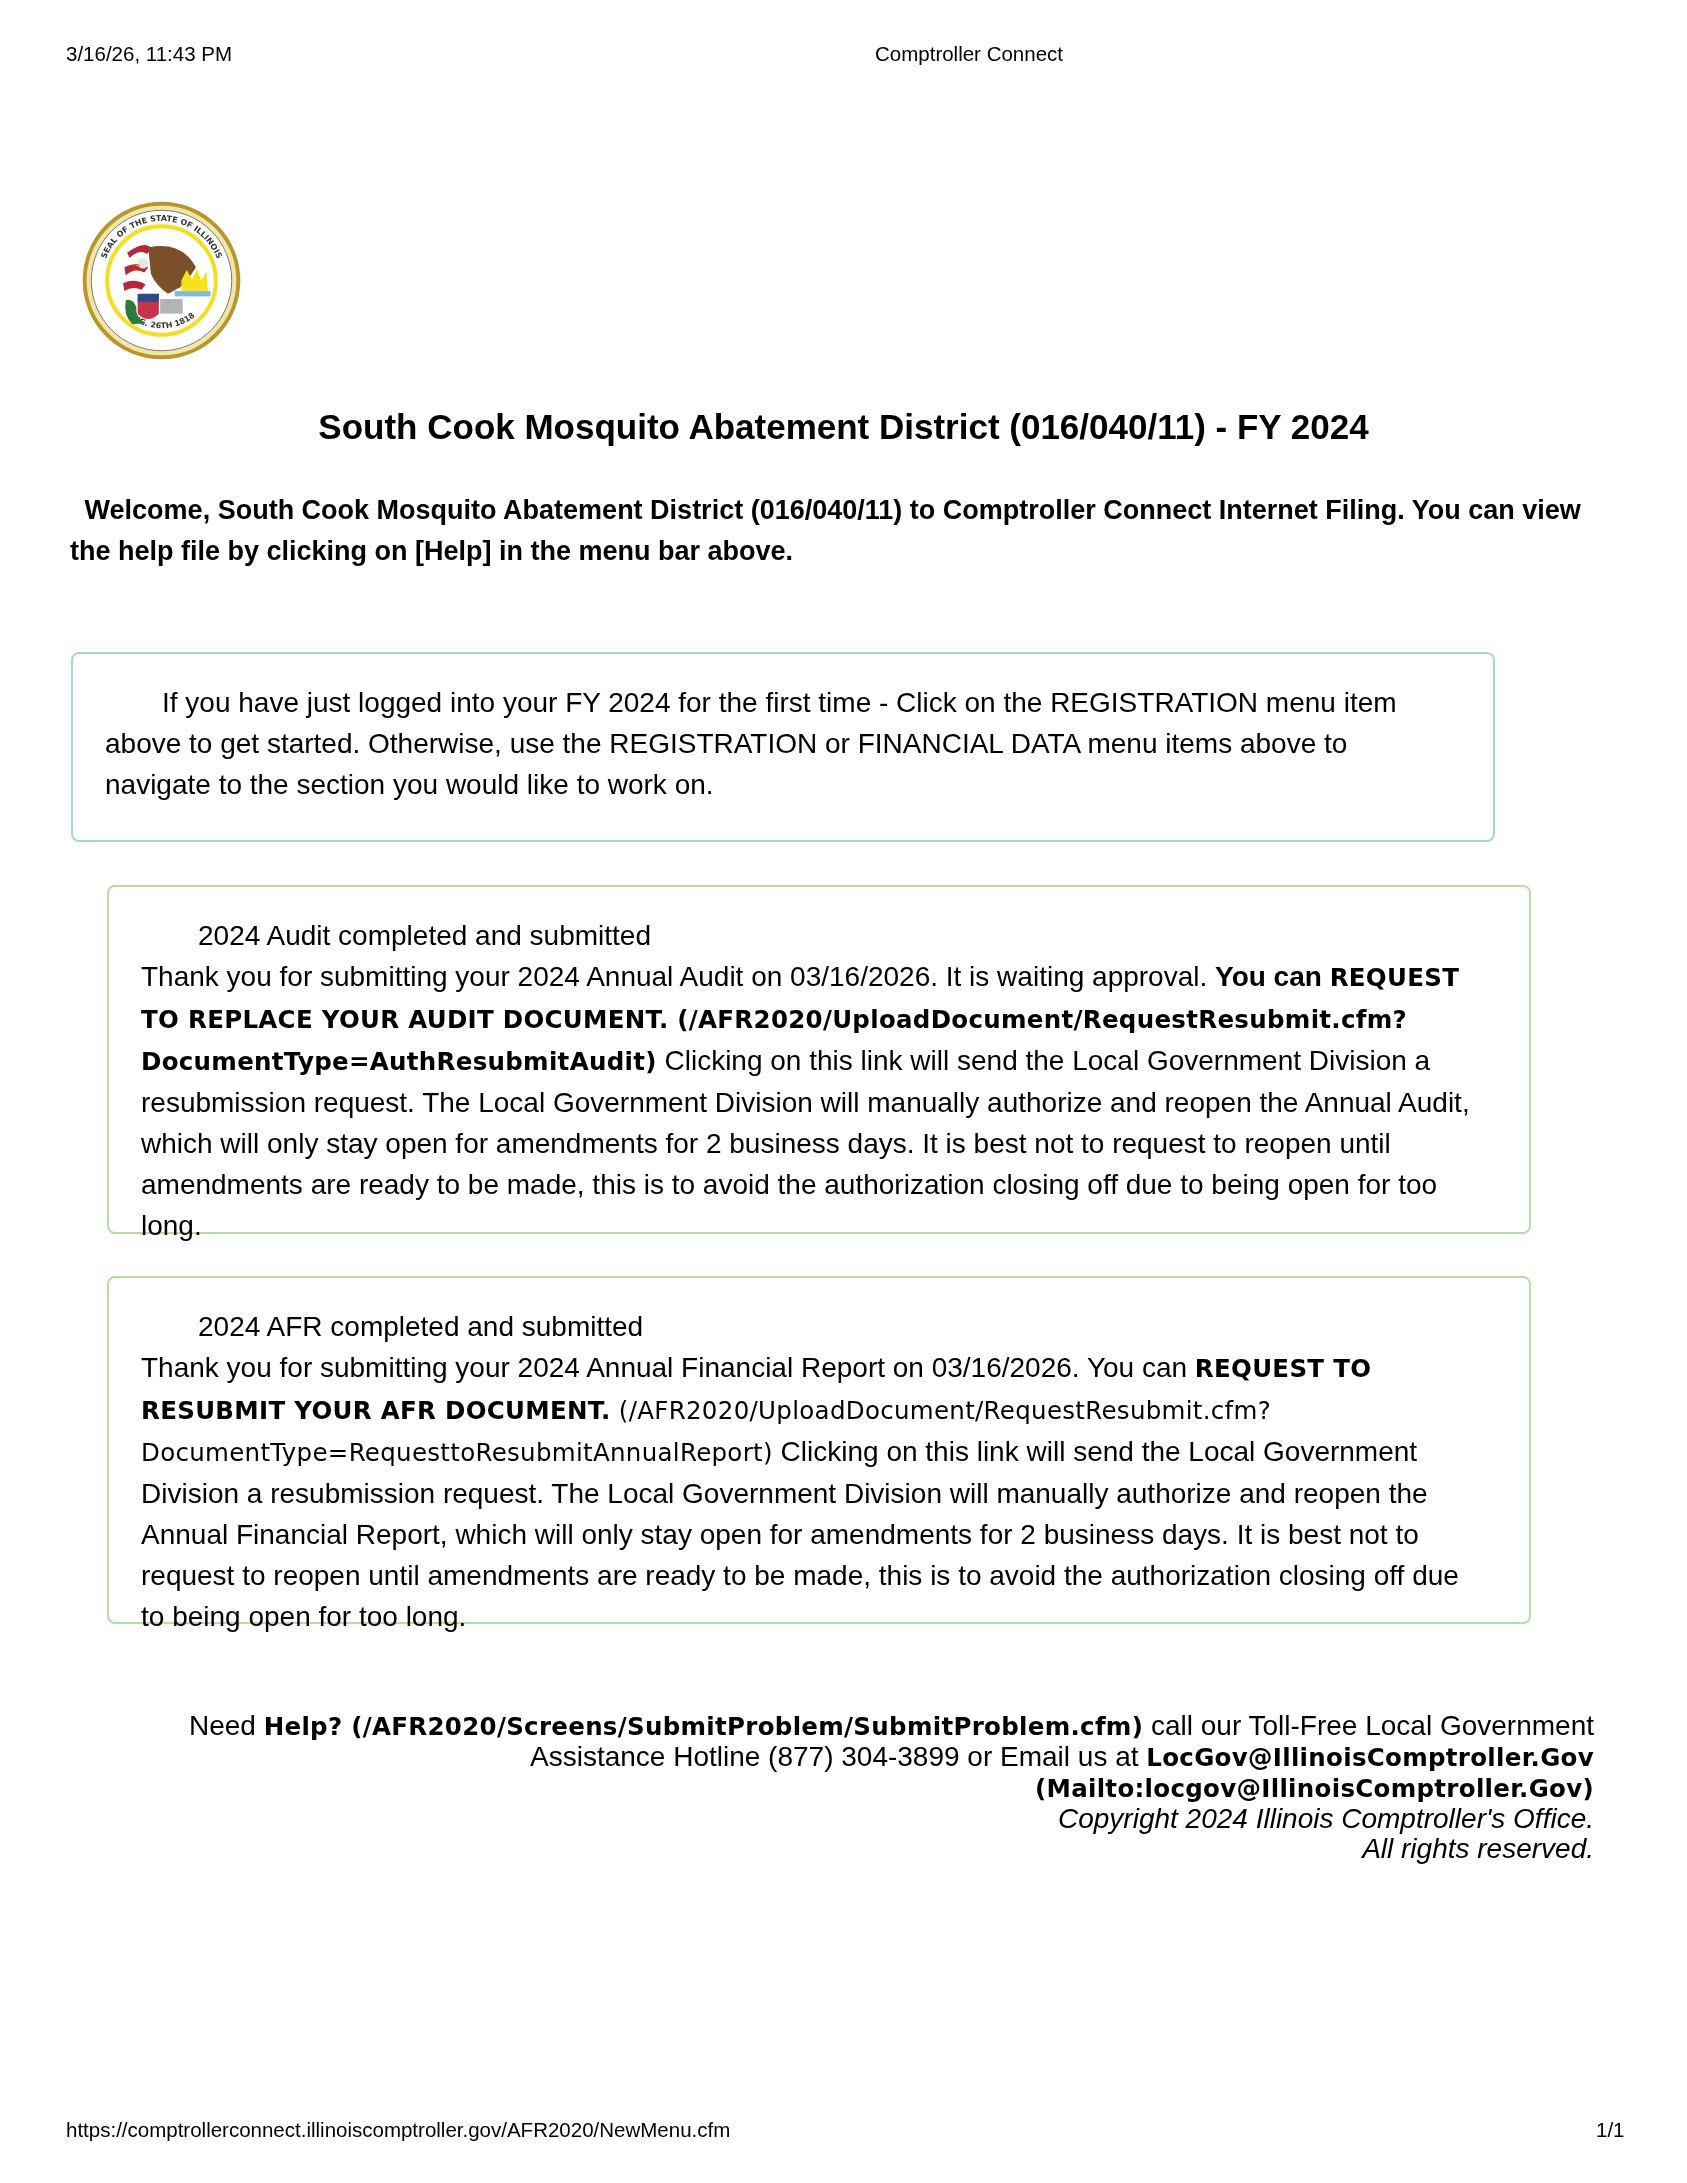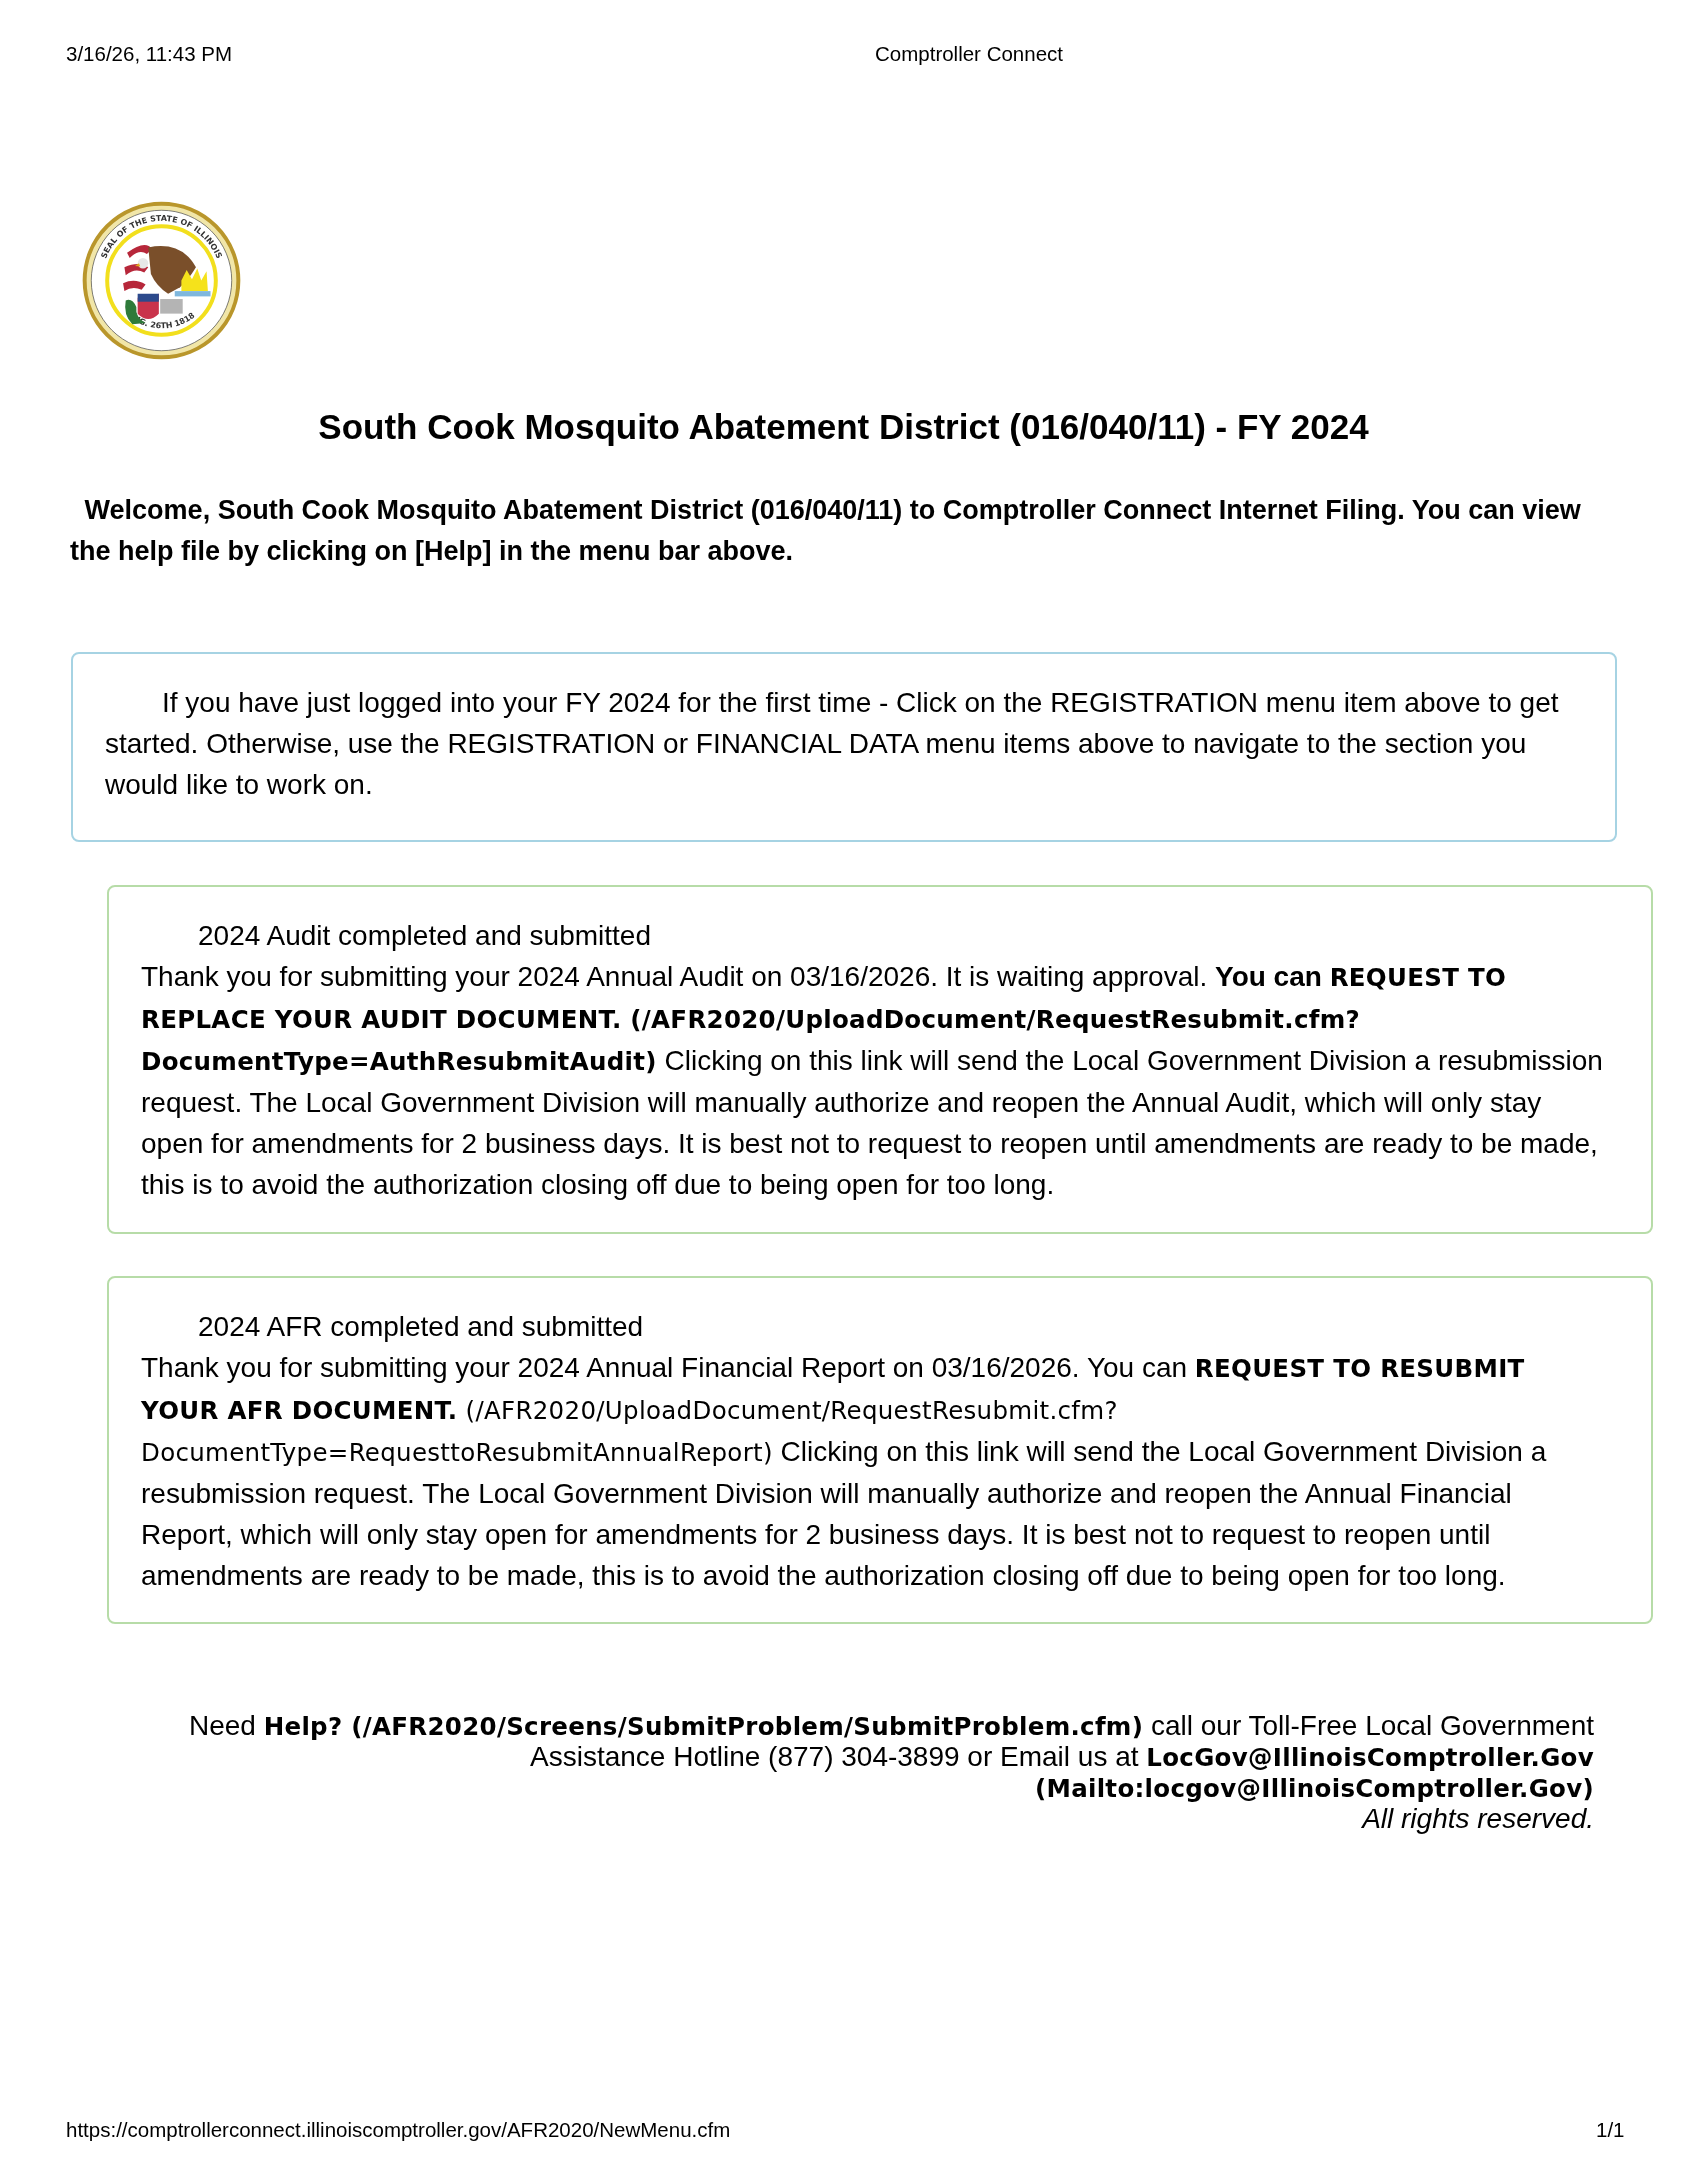--- a/index.html
+++ b/index.html
@@ -98,21 +98,21 @@
       top: 490px;
       left: 70px;
       width: 1548px;
       font-weight: bold;
       font-size: 27px;
       line-height: 41px;
     }
     .box {
       position: absolute;
       left: 71px;
-      width: 1546px;
+      width: 1424px;
       border: 2.6px solid #a9d4e4;
       border-radius: 8px;
       box-sizing: border-box;
       padding: 0 46px 0 32px;
       font-size: 28px;
       line-height: 41px;
     }
     .box.info { top: 652px; height: 190px; border-color: #a6d3e3; padding-top: 28px; }
     .box.success { border-color: #b7dca8; margin-left: 36px; }
     .box.audit { top: 885px; height: 349px; padding-top: 28px; }
@@ -194,20 +194,21 @@
   <span>Thank you for submitting your 2024 Annual Audit on 03/16/2026. It is waiting approval. </span><span class="bold">You can </span><a class="link-text mono bold"><span>REQUEST TO REPLACE YOUR AUDIT DOCUMENT.</span> <span>(/AFR2020/UploadDocument/RequestResubmit.cfm?DocumentType=AuthResubmitAudit)</span></a><span> Clicking on this link will send the Local Government Division a resubmission request. The Local Government Division will manually authorize and reopen the Annual Audit, which will only stay open for amendments for 2 business days. It is best not to request to reopen until amendments are ready to be made, this is to avoid the authorization closing off due to being open for too long.</span>
 </div>
 
 <div class="box success afr">
   <span class="status-title"><span class="indent"></span><span>2024 AFR completed and submitted</span></span>
   <span>Thank you for submitting your 2024 Annual Financial Report on 03/16/2026. You can </span><a class="link-text"><span class="mono bold">REQUEST TO RESUBMIT YOUR AFR DOCUMENT.</span><span class="mono"> (/AFR2020/UploadDocument/RequestResubmit.cfm?DocumentType=RequesttoResubmitAnnualReport)</span></a><span> Clicking on this link will send the Local Government Division a resubmission request. The Local Government Division will manually authorize and reopen the Annual Financial Report, which will only stay open for amendments for 2 business days. It is best not to request to reopen until amendments are ready to be made, this is to avoid the authorization closing off due to being open for too long.</span>
 </div>
 
 <div class="footer-help">
   <span>Need </span><a class="link-text mono bold">Help? (/AFR2020/Screens/SubmitProblem/SubmitProblem.cfm)</a><span> call our Toll-Free Local Government Assistance Hotline (877) 304-3899 or Email us at </span><a class="link-text mono bold">LocGov@IllinoisComptroller.Gov (Mailto:locgov@IllinoisComptroller.Gov)</a>
+  <span class="em-line italic">Copyright 2024 Illinois Comptroller's Office.</span>
   <span class="em-line italic">All rights reserved.</span>
 </div>
 
 <div class="print-footer">
   <span class="url">https://comptrollerconnect.illinoiscomptroller.gov/AFR2020/NewMenu.cfm</span>
   <span class="page">1/1</span>
 </div>
 
 
 </body></html>

